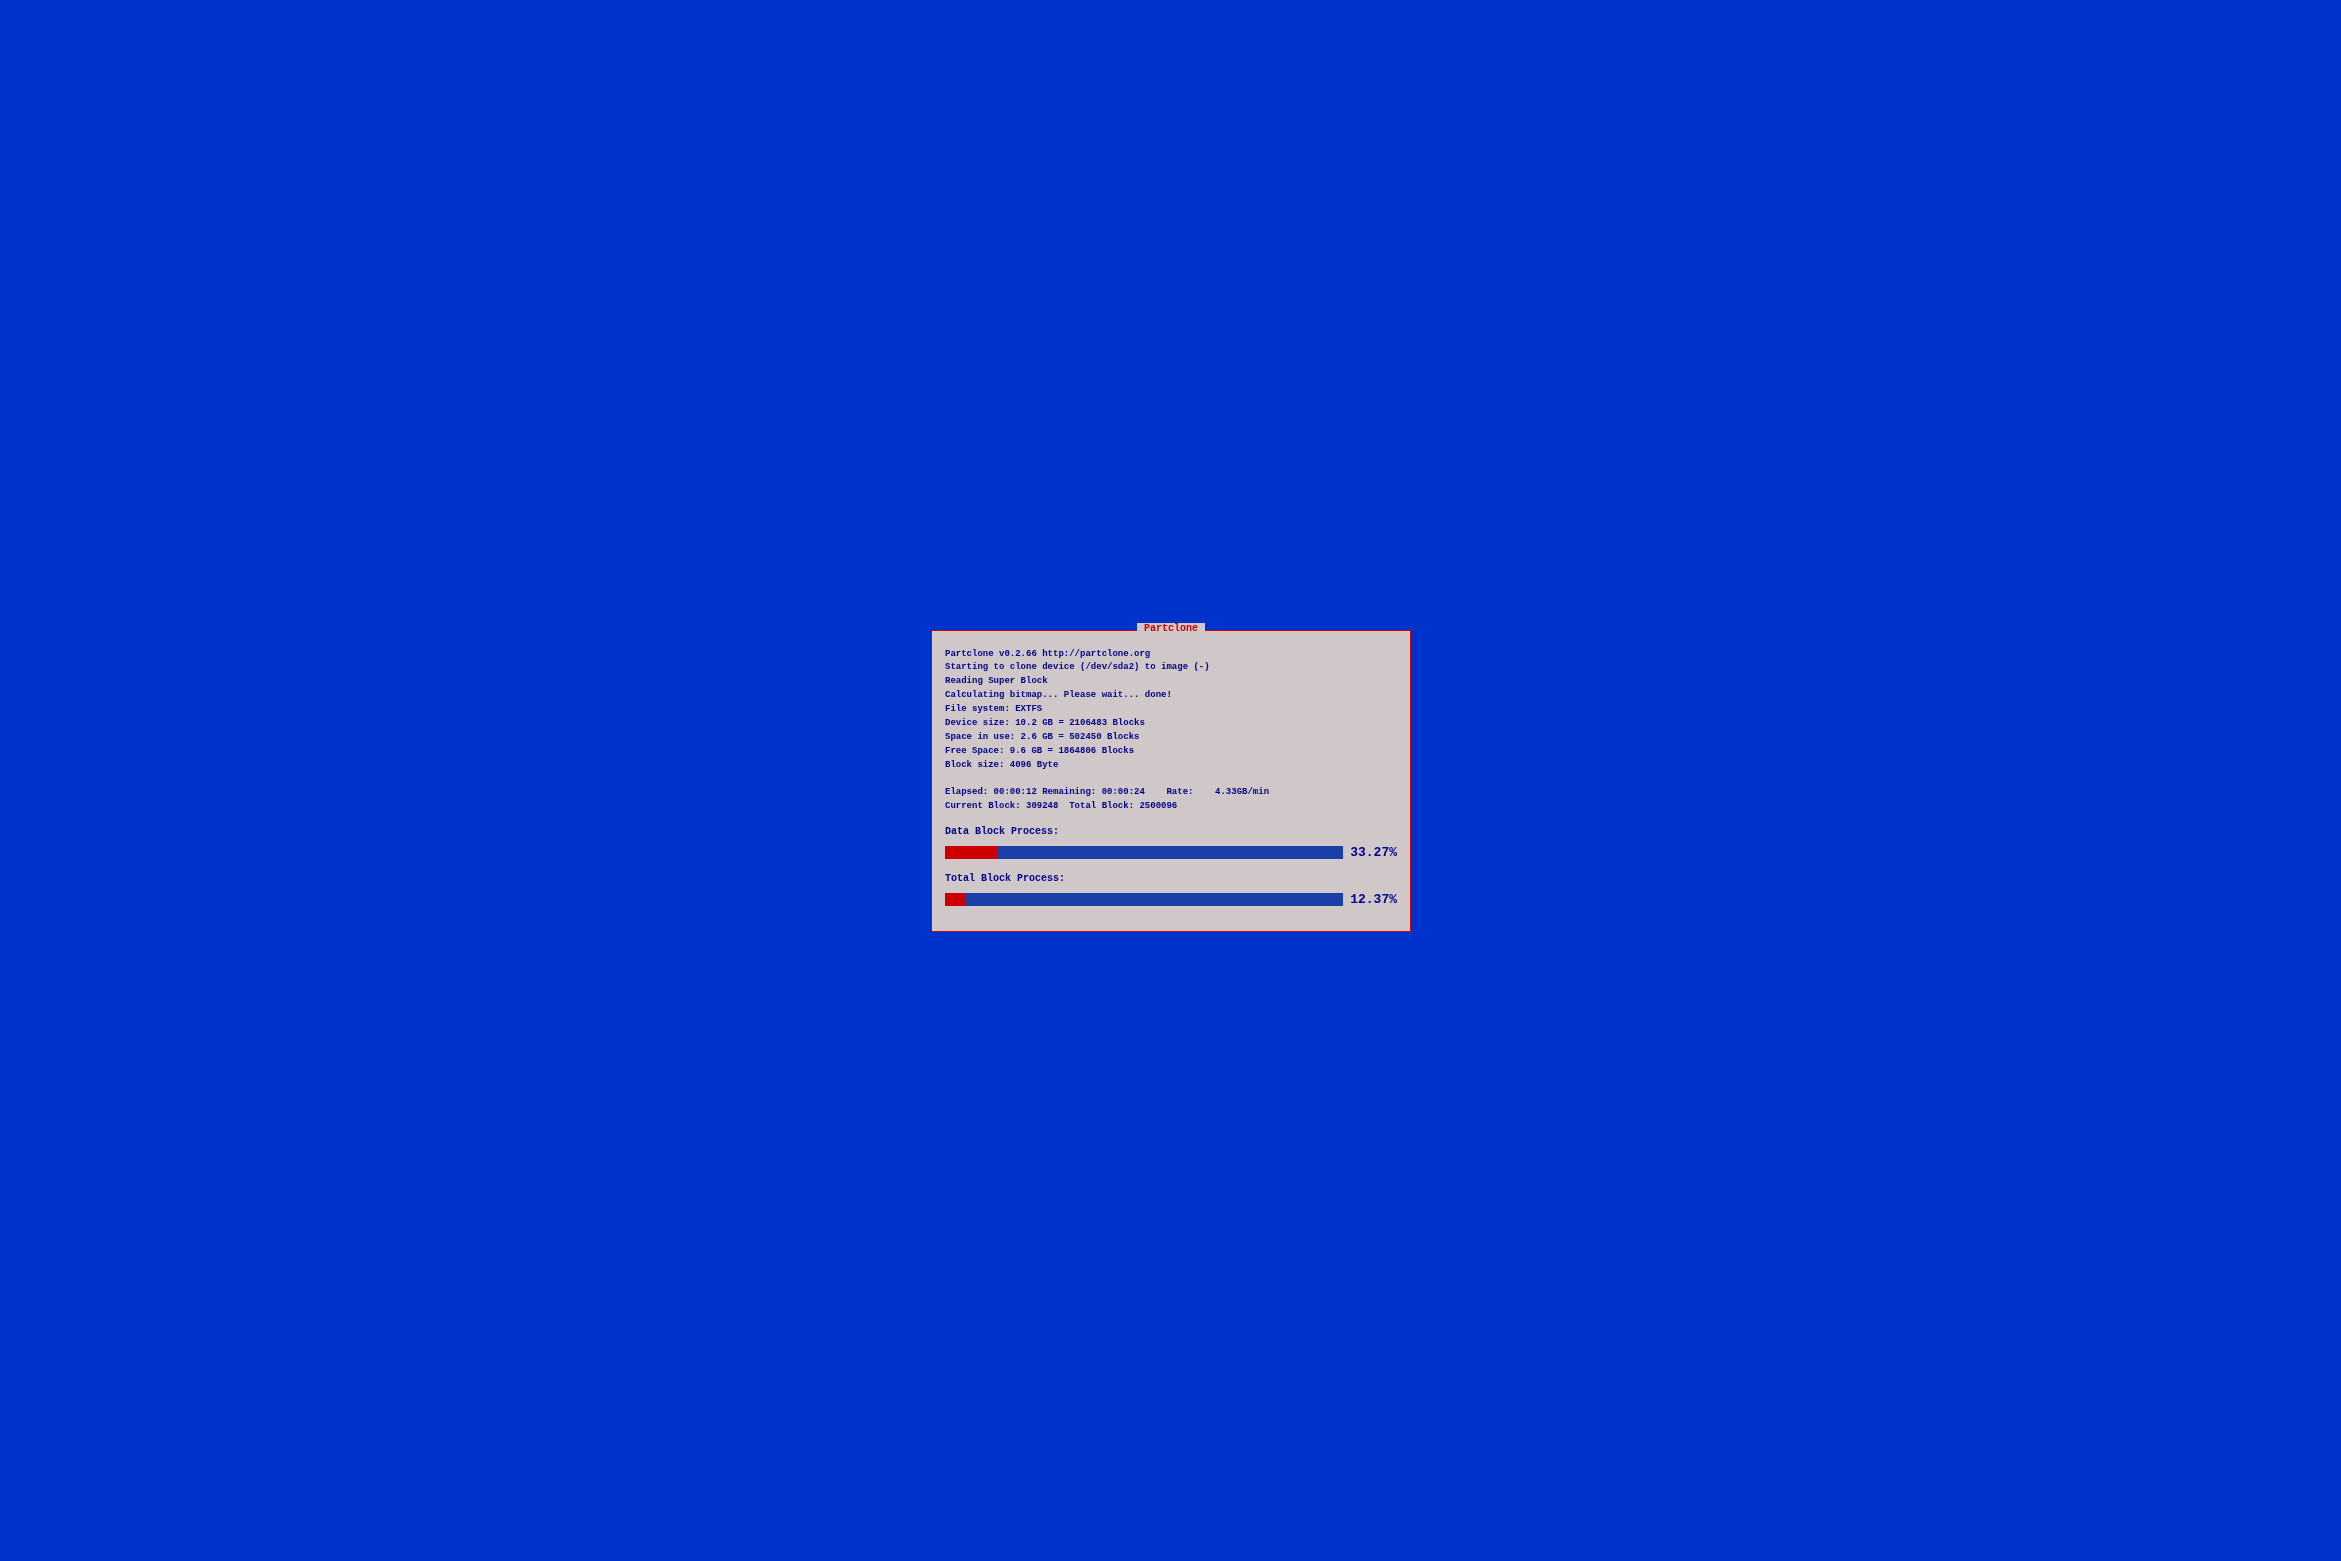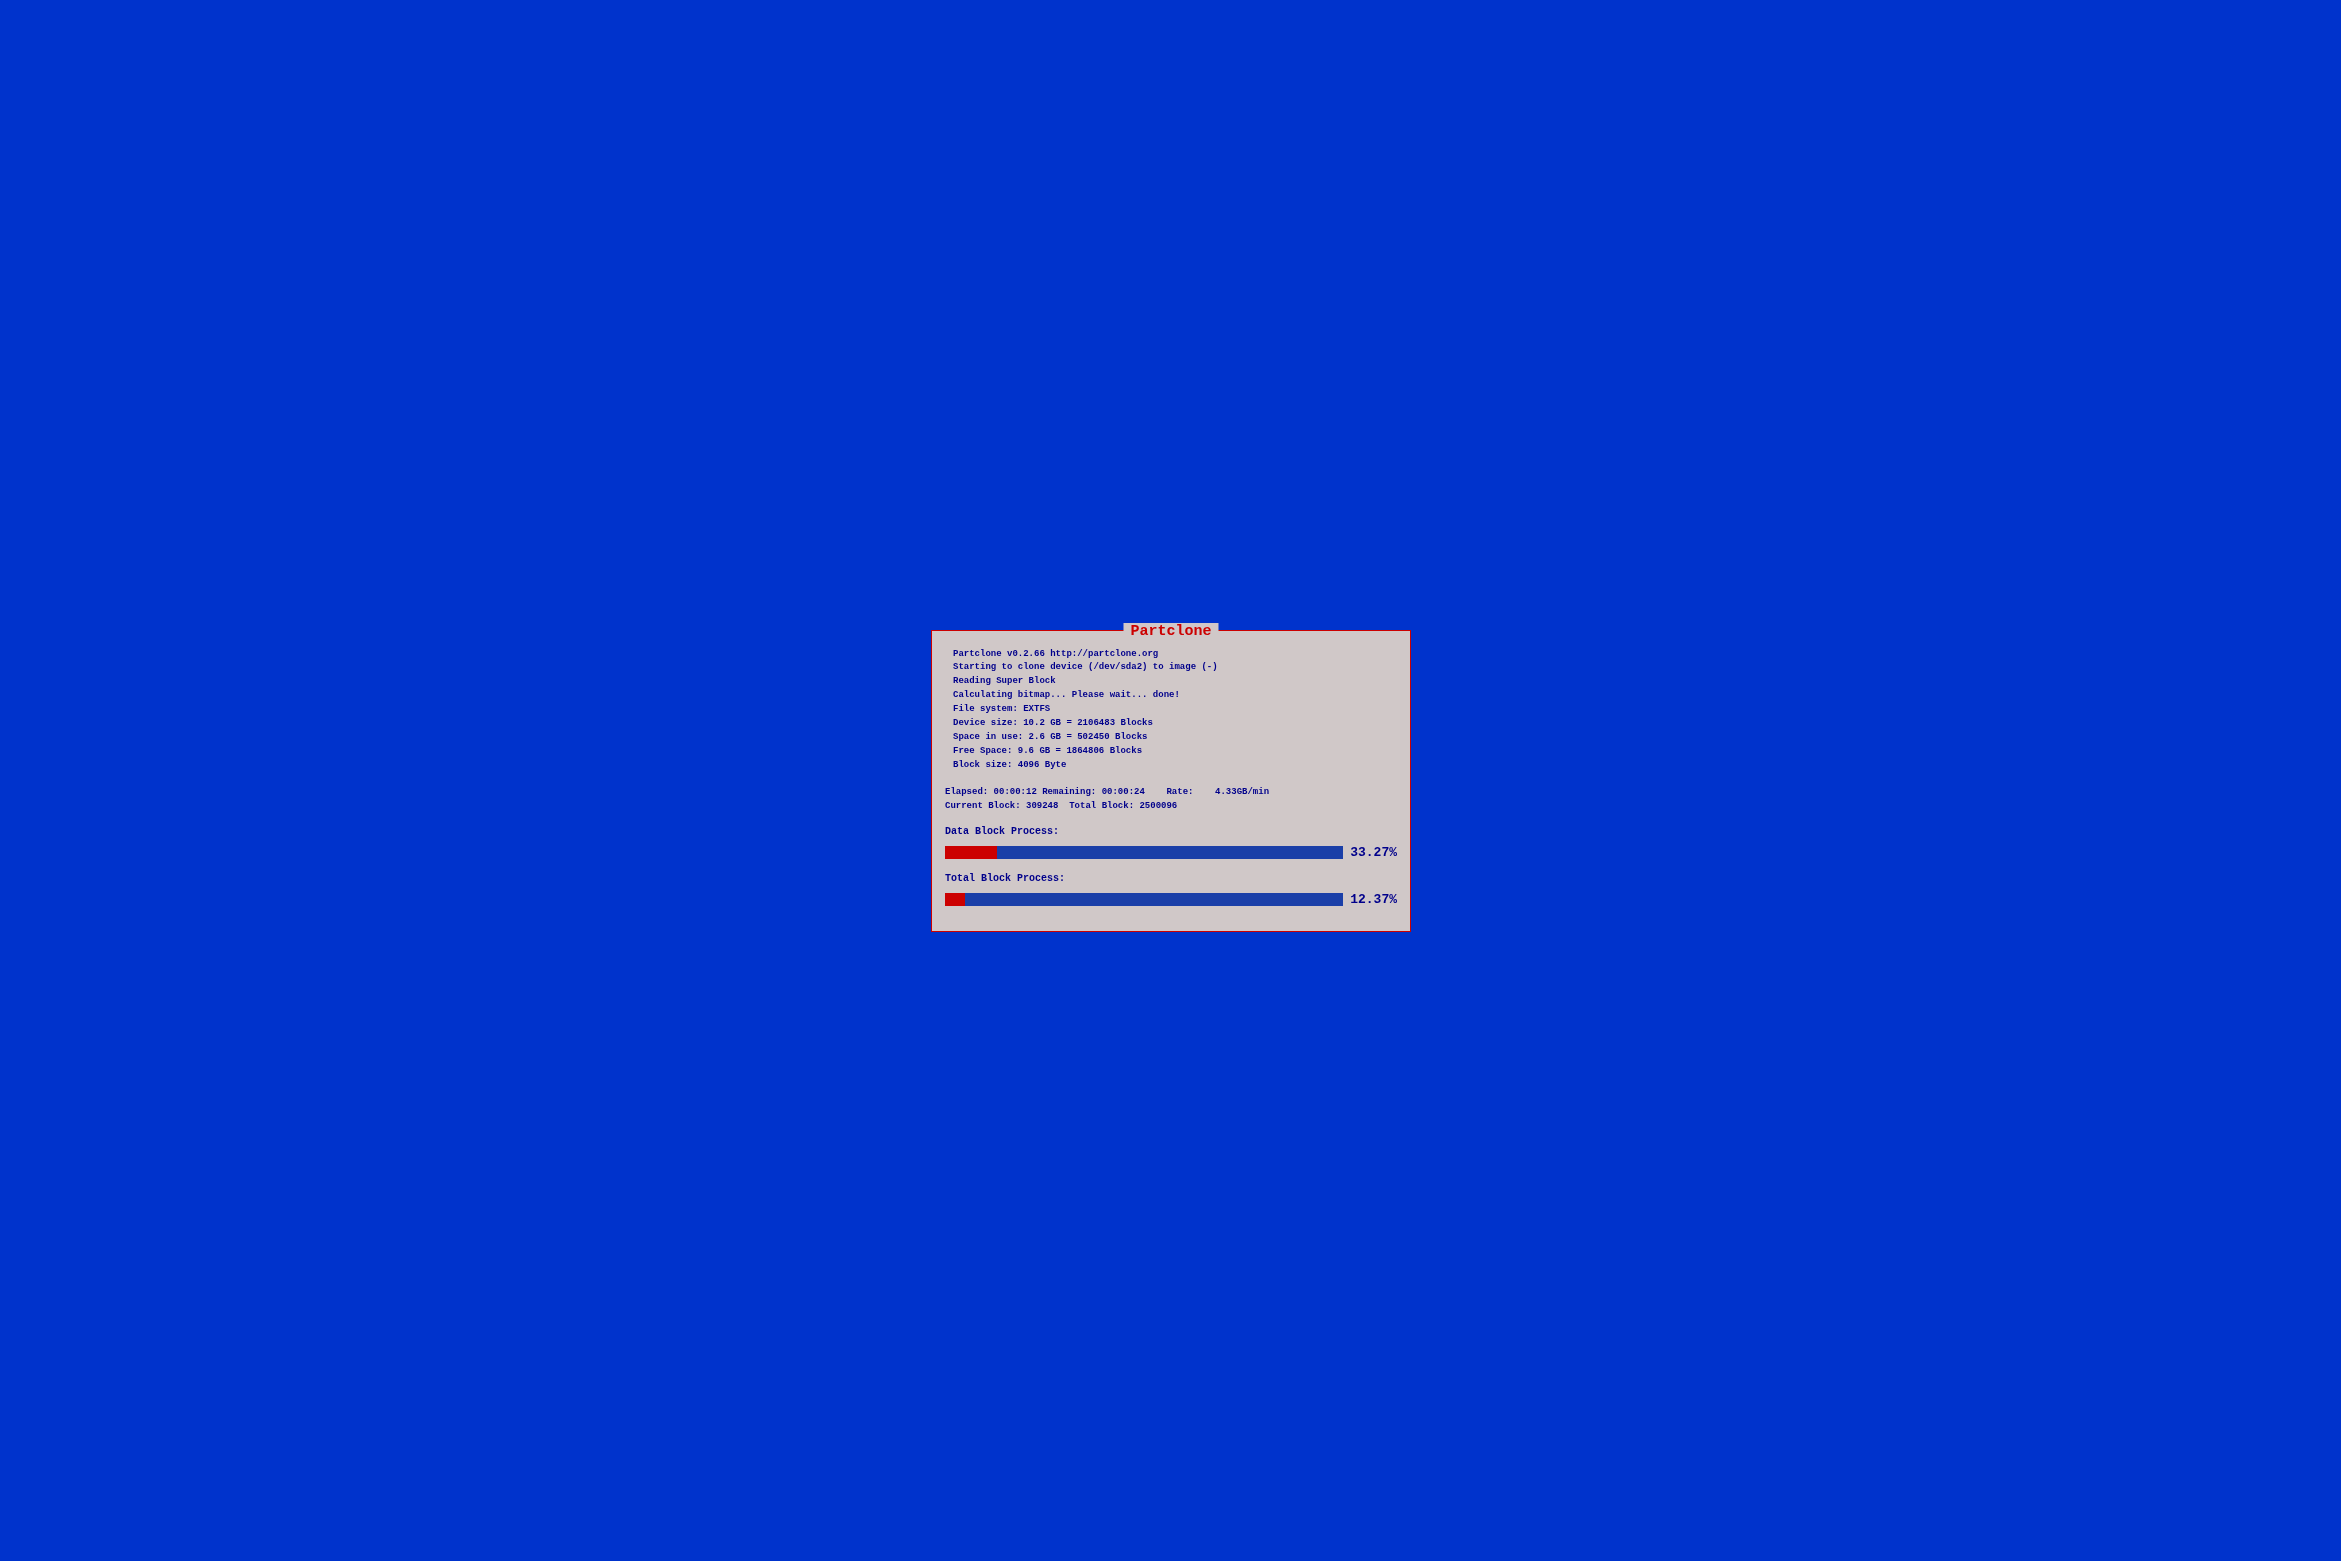--- a/index.html
+++ b/index.html
@@ -23,35 +23,34 @@
     }
 
     .terminal-title-bar {
       position: absolute;
       top: -8.2px;
       left: 50%;
       transform: translateX(-50%);
       background: #d0c8c8;
       padding: 0 7px;
       color: #cc0000;
-      font-size: 15px;
+      font-size: 10px;
       font-weight: bold;
       white-space: nowrap;
     }
 
     .terminal-body {
       padding: 16.4px 13px 13px 13px;
       color: #00008b;
       font-size: 9px;
       line-height: 1.55;
     }
 
     .info-line {
       font-weight: bold;
-      margin-left: 8px;
     }
 
     .section-gap {
       height: 13px;
     }
 
     .section-gap-small {
       height: 5.9px;
     }
 

